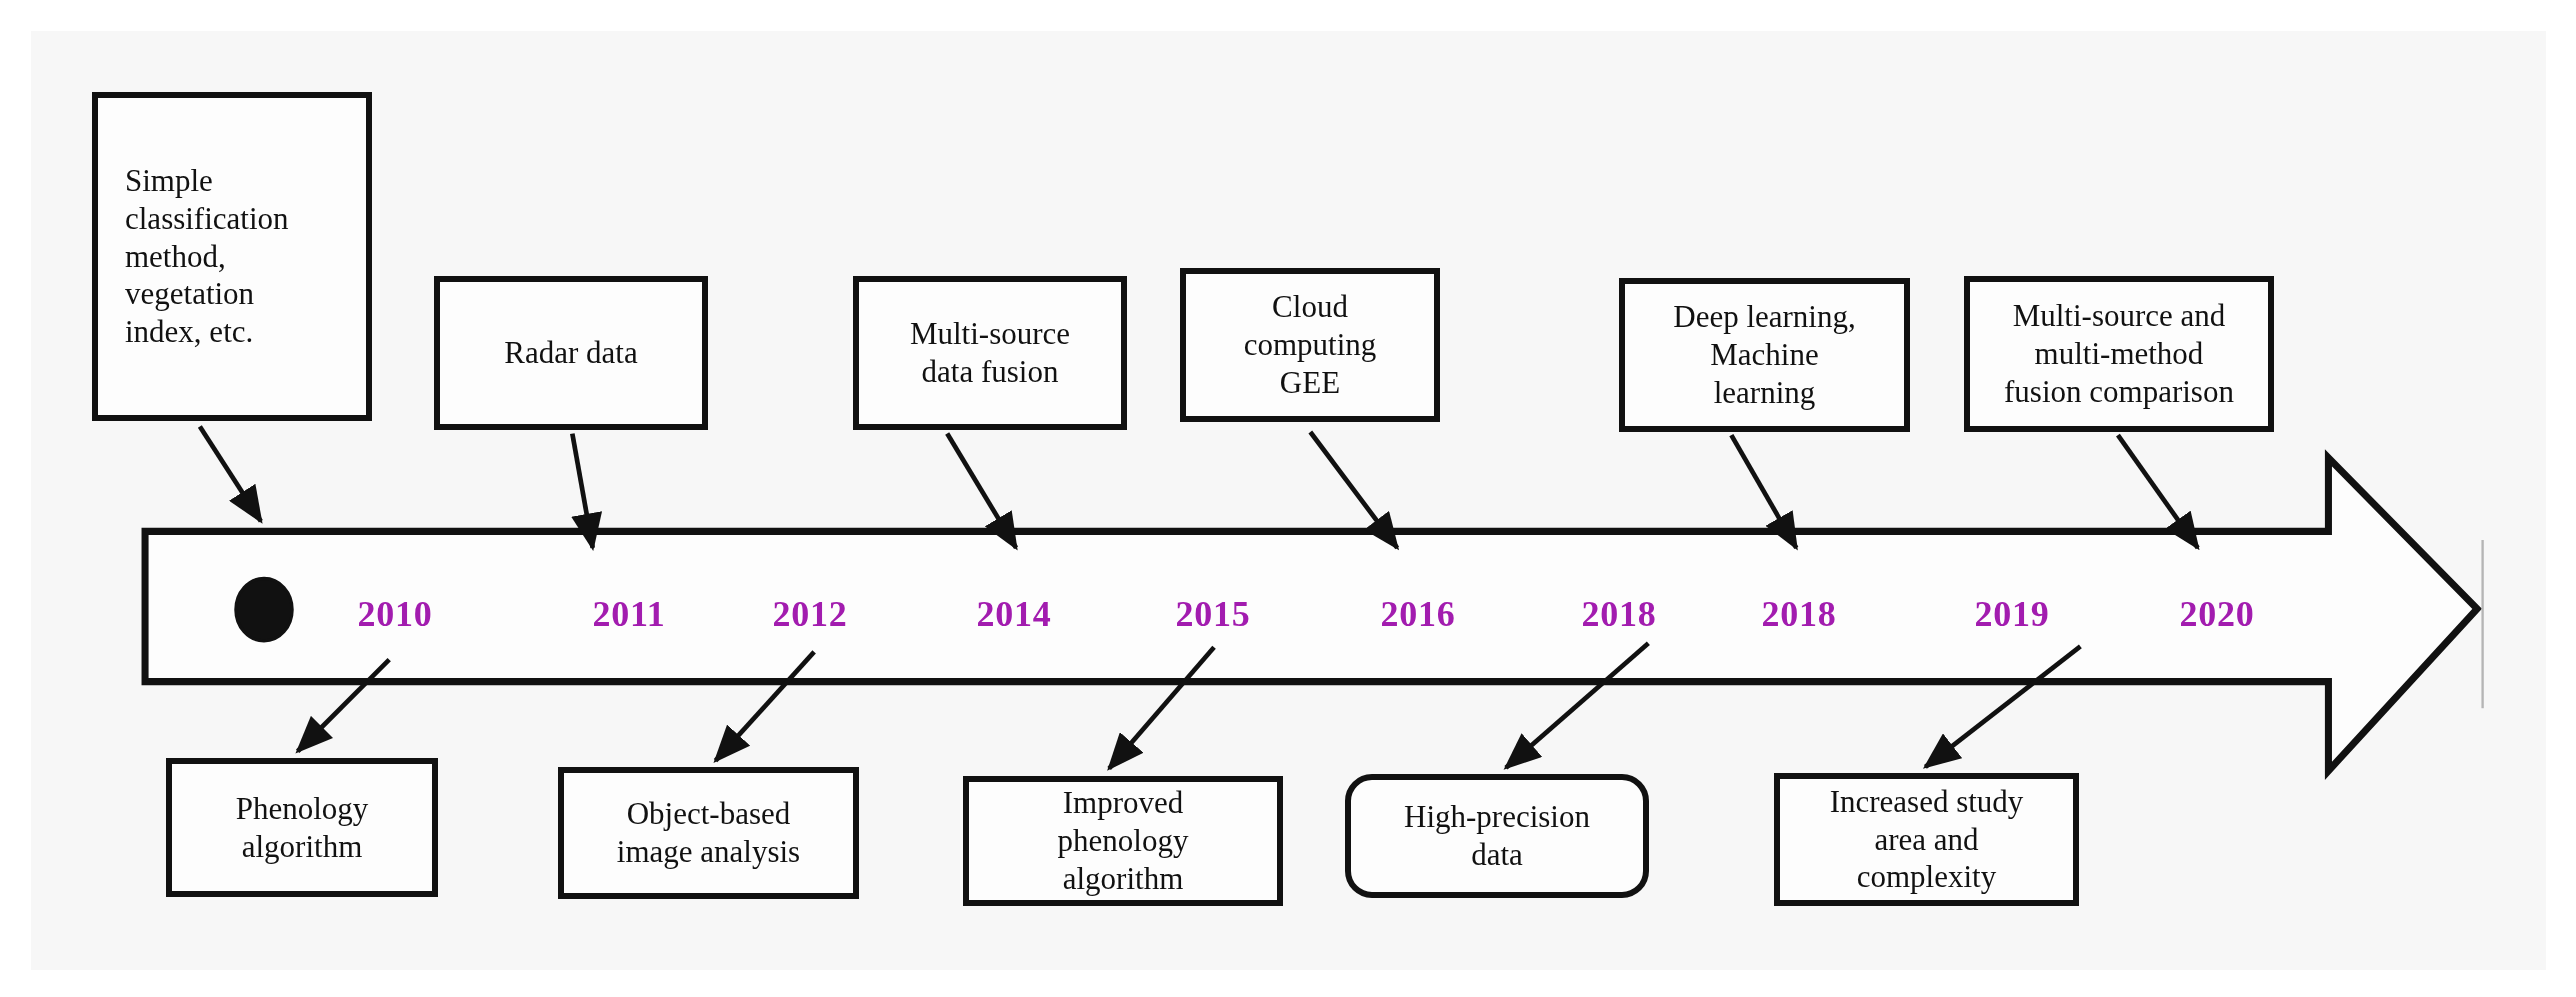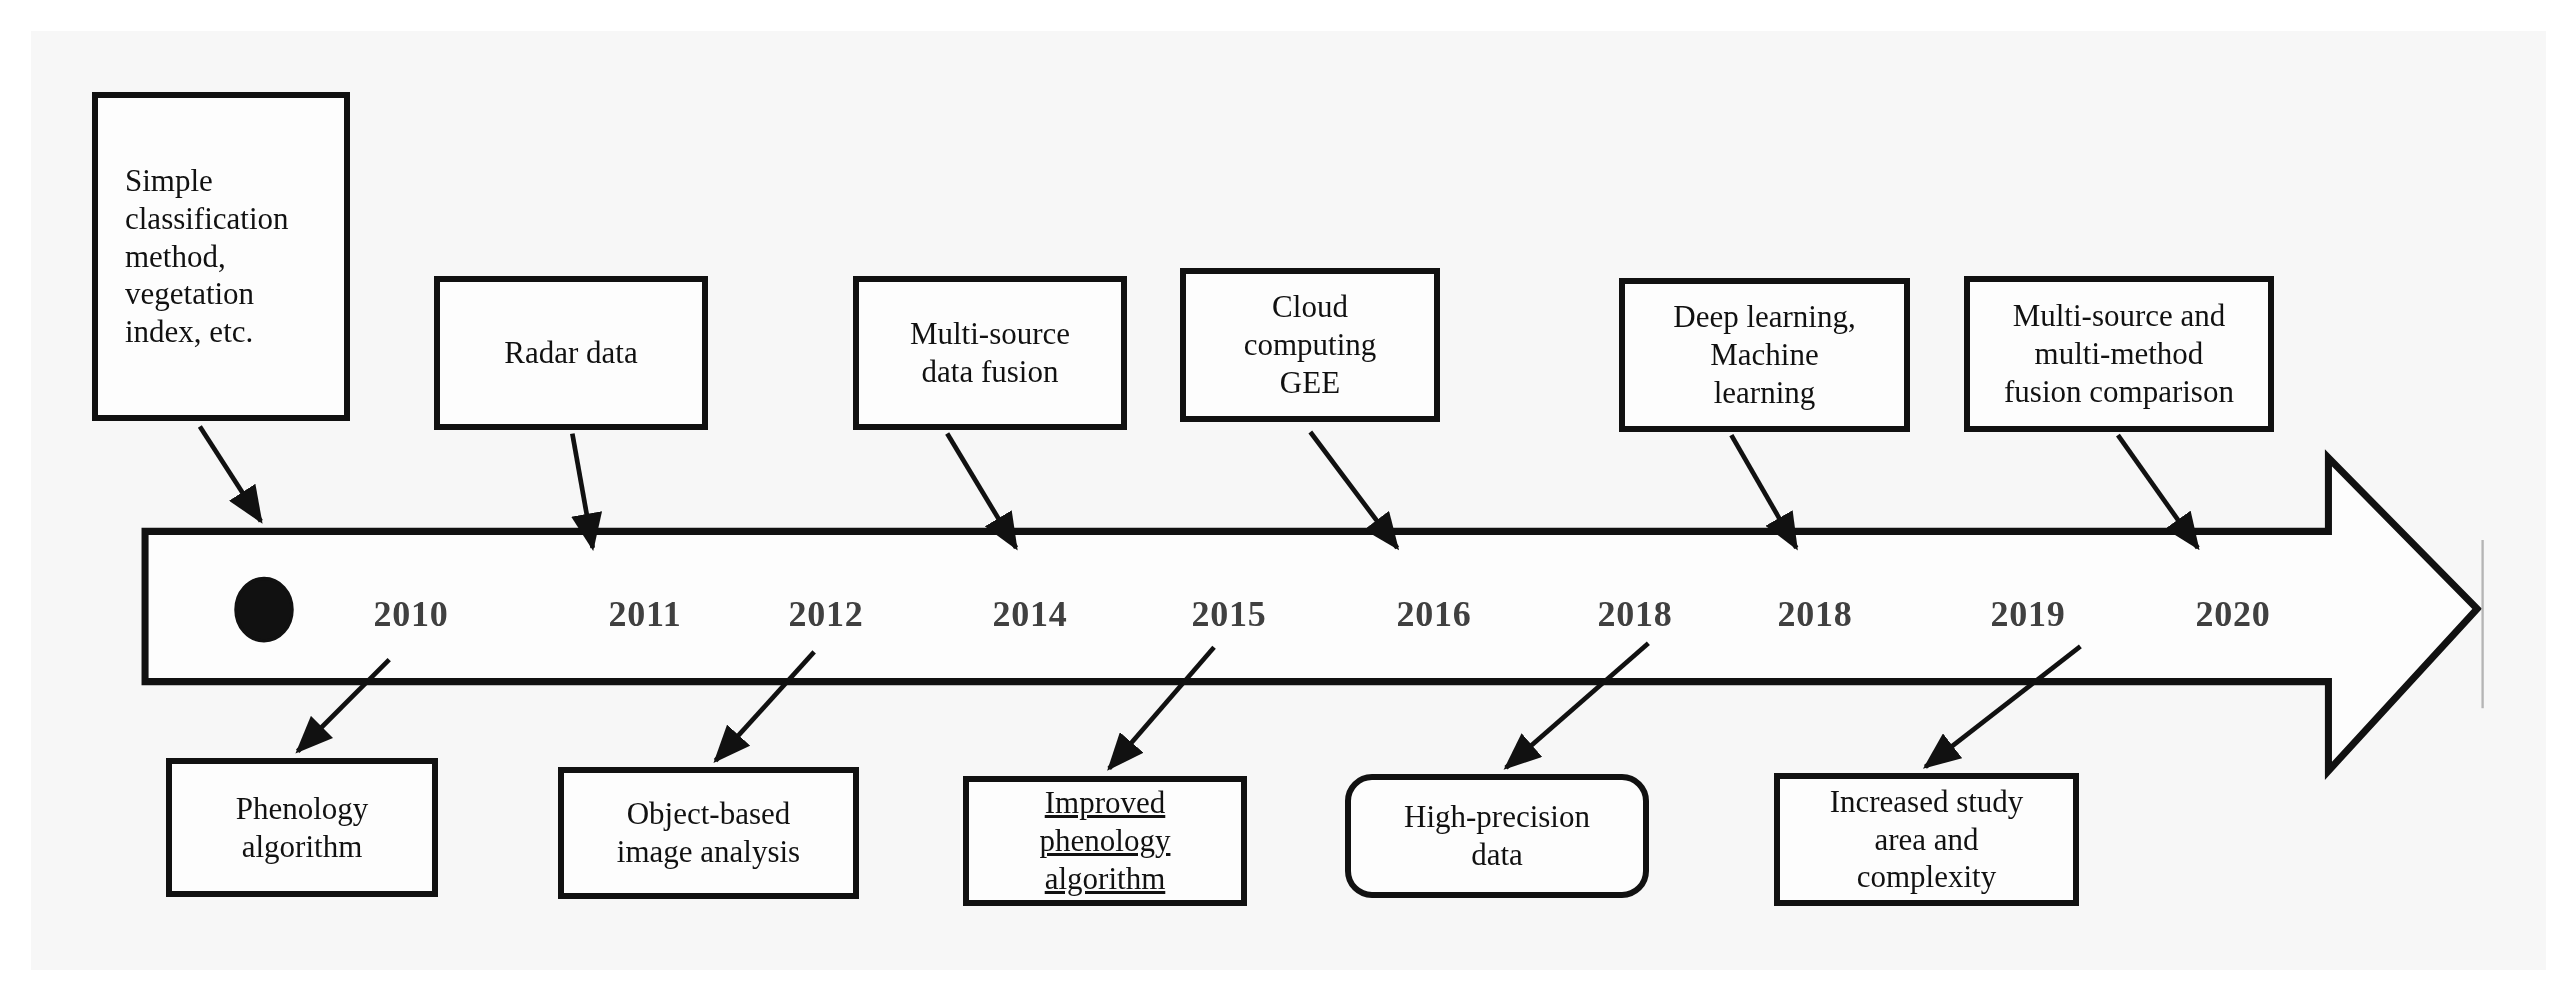--- a/index.html
+++ b/index.html
@@ -29,34 +29,33 @@
     white-space:pre-line;
     font-size:31px;line-height:1.22;
     color:#111111;
   }
   .evbox.align-left{justify-content:flex-start;}
   .evbox.align-left .lbl{text-align:left;padding-left:27px;padding-right:7.8px;}
   .year{
     position:absolute;top:594px;
     transform:translateX(-50%);
     font-size:36px;font-weight:bold;line-height:41px;
-    color:#404040;
+    color:#a21caf;
     letter-spacing:0.8px;
-    margin-left:16px;
   }
   
-  #b1{left:92px;top:92px;width:258px;height:329px;}
+  #b1{left:92px;top:92px;width:280px;height:329px;}
   #b2{left:434px;top:276px;width:274px;height:154px;}
   #b3{left:816px;top:276px;width:274px;height:154px;margin-left:37px;}
   #b4{left:1180px;top:268px;width:260px;height:154px;}
   #b5{left:1591px;top:278px;width:291px;height:154px;margin-left:28px;}
   #b6{left:1964px;top:276px;width:310px;height:156px;}
   #c1{left:166px;top:758px;width:272px;height:139px;}
   #c2{left:558px;top:767px;width:301px;height:132px;}
-  #c3{left:963px;top:776px;width:284px;height:130px;text-decoration:underline;}
+  #c3{left:963px;top:776px;width:320px;height:130px;}
   #c4{left:1345px;top:774px;width:304px;height:124px;border-radius:27px;}
   #c5{left:1774px;top:773px;width:305px;height:133px;}
 </style>
 </head>
 <body>
 
 <div id="stage">
   <div class="panel"></div>
 
   <svg class="lines" viewBox="0 0 3291 1274">

